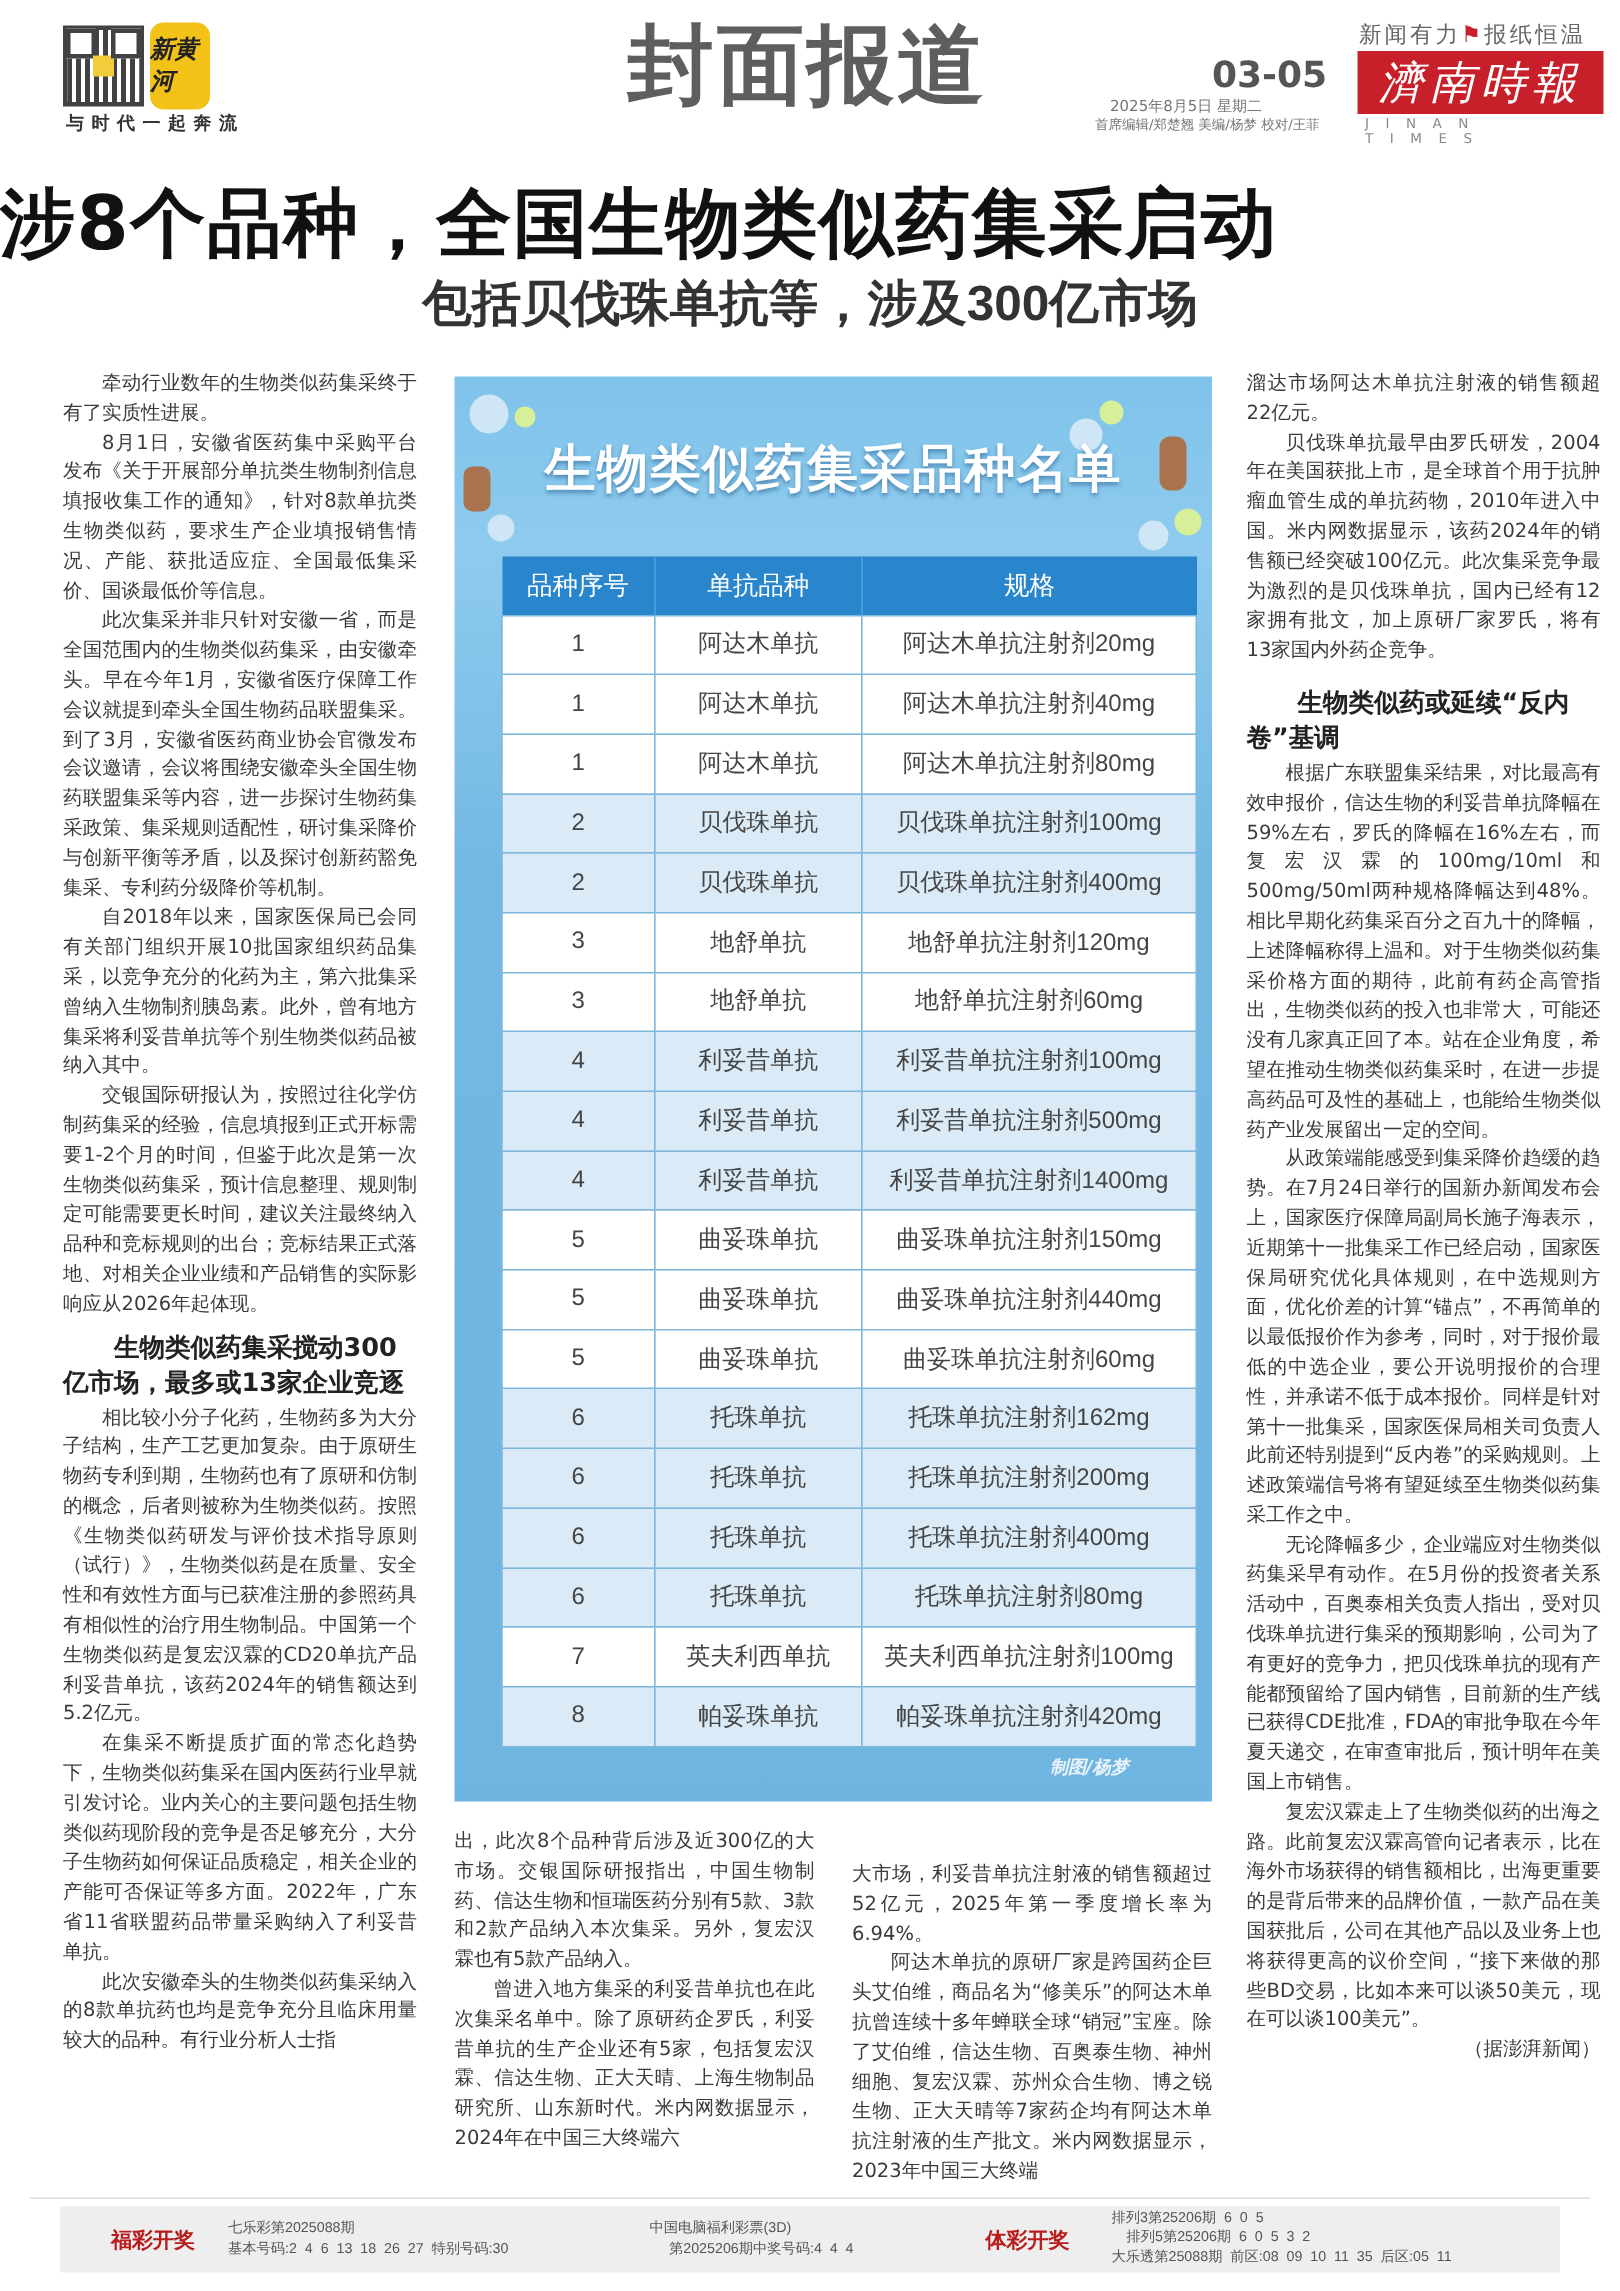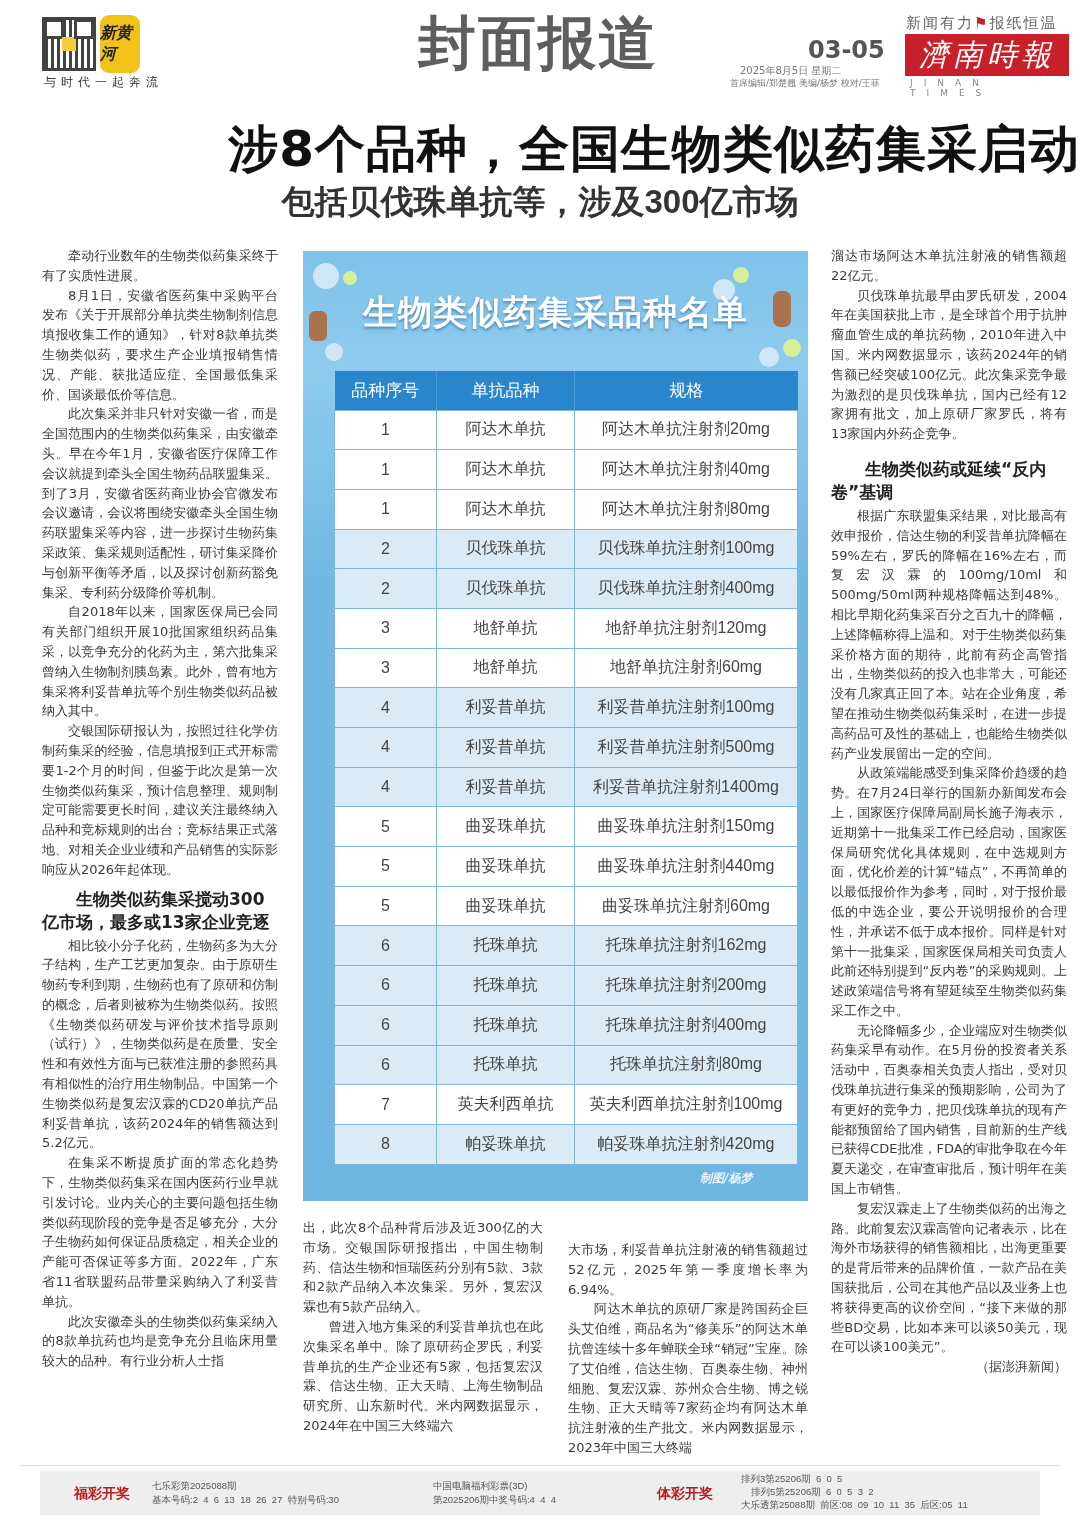--- a/index.html
+++ b/index.html
@@ -10,33 +10,33 @@
   .masthead { position: absolute; left: 0; top: 0; width: 1080px; height: 100px; }
   .qr { position: absolute; left: 42px; top: 17px; width: 54px; height: 54px; background:
       repeating-linear-gradient(90deg, #222 0 3px, #fff 3px 6px),
       #fff; opacity: .85; border: 3px solid #222; }
   .qr::before, .qr::after { content: ""; position: absolute; width: 14px; height: 14px; border: 3px solid #222; background: #fff; }
   .qr::before { left: -1px; top: -1px; }
   .qr::after { right: -1px; top: -1px; }
   .qr-center { position: absolute; left: 17px; top: 17px; width: 14px; height: 14px; background: #f0c419; }
   .app-logo { position: absolute; left: 100px; top: 15px; width: 40px; height: 58px; background: #f2c218; border-radius: 9px;
       font-family: "DejaVu Serif", serif; font-weight: bold; font-size: 16px; color: #222; display: flex; align-items: center; justify-content: center; font-style: italic; }
-  .slogan { position: absolute; left: 44px; top: 74px; font-size: 12px; letter-spacing: 5px; color: #333; font-weight: normal; }
+  .slogan { position: absolute; left: 44px; top: 74px; font-size: 12px; letter-spacing: 5px; color: #333; font-weight: bold; }
   .section-title { position: absolute; left: 418px; top: 14px; font-size: 58px; font-weight: bold; color: #5e5e5e; letter-spacing: 2px; line-height: 1; }
   .page-num { position: absolute; left: 808px; top: 36px; font-size: 24px; font-weight: bold; color: #555; }
   .pub-date { position: absolute; left: 740px; top: 64px; font-size: 10px; color: #777; text-align: right; }
   .editors { position: absolute; left: 730px; top: 77px; font-size: 9px; color: #777; }
   .motto { position: absolute; left: 906px; top: 14px; font-size: 15px; color: #666; letter-spacing: 2px; }
   .motto .flag { color: #c8202a; }
   .paper-logo { position: absolute; left: 905px; top: 34px; width: 164px; height: 42px; background: #c8202a; color: #fff;
       font-family: "DejaVu Serif", serif; font-size: 30px; font-style: italic; display: flex; align-items: center; justify-content: center; letter-spacing: 4px; }
   .paper-en { position: absolute; left: 910px; top: 78px; font-size: 9px; color: #888; letter-spacing: 11px; }
 
   
-  .headline { position: absolute; left: 0; width: 1080px; top: 122px; text-align: right; font-size: 50px; font-weight: bold; color: #111; letter-spacing: 1px; line-height: 1.1; }
+  .headline { position: absolute; left: 0; width: 1080px; top: 122px; text-align: left; font-size: 50px; font-weight: bold; color: #111; letter-spacing: 1px; line-height: 1.1; }
   .subhead { position: absolute; left: 0; width: 1080px; top: 184px; text-align: center; font-size: 33px; color: #333; line-height: 1.1; font-family: "Liberation Sans", sans-serif; }
 
   
   .col { position: absolute; font-size: 13px; line-height: 19.8px; color: #3a3a3a; text-align: justify; }
   .col p { text-indent: 2em; }
   .col-left { left: 42px; top: 246px; width: 236px; }
   .col-right { left: 831px; top: 246px; width: 236px; }
   .col-mid1 { left: 303px; top: 1218px; width: 240px; }
   .col-mid2 { left: 568px; top: 1218px; width: 240px; margin-top: 22px; }
   .col h3 { font-size: 17px; line-height: 23px; font-weight: bold; color: #222; text-indent: 2em; margin: 8px 0 2px; text-align: left; }
@@ -241,18 +241,18 @@
   <p>复宏汉霖走上了生物类似药的出海之路。此前复宏汉霖高管向记者表示，比在海外市场获得的销售额相比，出海更重要的是背后带来的品牌价值，一款产品在美国获批后，公司在其他产品以及业务上也将获得更高的议价空间，“接下来做的那些BD交易，比如本来可以谈50美元，现在可以谈100美元”。</p>
   <span class="source">（据澎湃新闻）</span>
 </div>
 
 <div class="rule"></div>
 <div class="lottery">
   <div class="lot-label" style="left:34px;">福彩开奖</div>
   <div class="lot-text" style="left:112px;top:9px;">七乐彩第2025088期</div>
   <div class="lot-text" style="left:112px;top:23px;white-space:pre;">基本号码:2  4  6  13  18  26  27  特别号码:30</div>
   <div class="lot-text" style="left:393px;top:9px;">中国电脑福利彩票(3D)</div>
-  <div class="lot-text" style="left:393px;top:23px;white-space:pre;text-align:right;">第2025206期中奖号码:4  4  4</div>
+  <div class="lot-text" style="left:406px;top:23px;white-space:pre;text-align:right;">第2025206期中奖号码:4  4  4</div>
   <div class="lot-label" style="left:617px;">体彩开奖</div>
   <div class="lot-text" style="left:701px;top:2px;white-space:pre;">排列3第25206期  6  0  5</div>
   <div class="lot-text" style="left:711px;top:15px;white-space:pre;">排列5第25206期  6  0  5  3  2</div>
   <div class="lot-text" style="left:701px;top:28px;white-space:pre;">大乐透第25088期  前区:08  09  10  11  35  后区:05  11</div>
 </div>
 
 </body></html>

